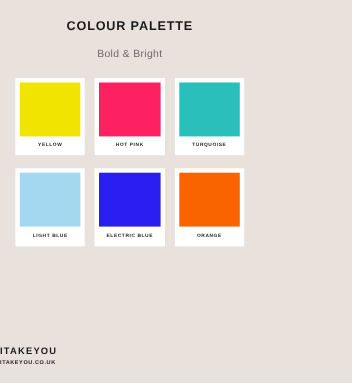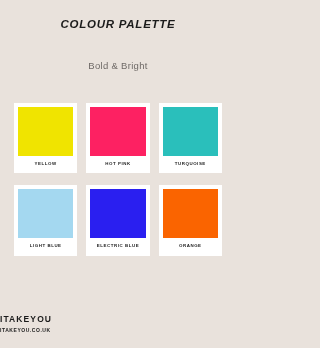--- a/index.html
+++ b/index.html
@@ -30,24 +30,23 @@
     text-align: center;
     flex: 0 0 auto;
   }
   .title {
     font-size: 11.5px;
     font-weight: bold;
     letter-spacing: 0.75px;
     color: #1b1b1b;
     line-height: 1;
     margin: 0;
-    font-style: italic;
   }
   .subtitle {
-    margin: 16px;
+    margin: 0;
     padding-top: 14px;
     font-size: 9.5px;
     font-weight: normal;
     letter-spacing: 0.3px;
     color: #6f6a67;
     line-height: 1;
   }
 
   
   .grid {

